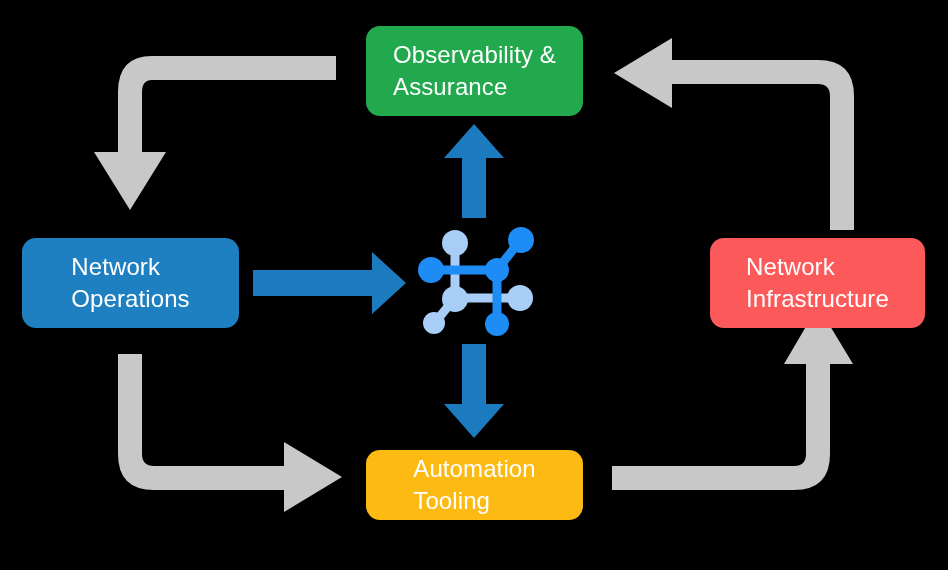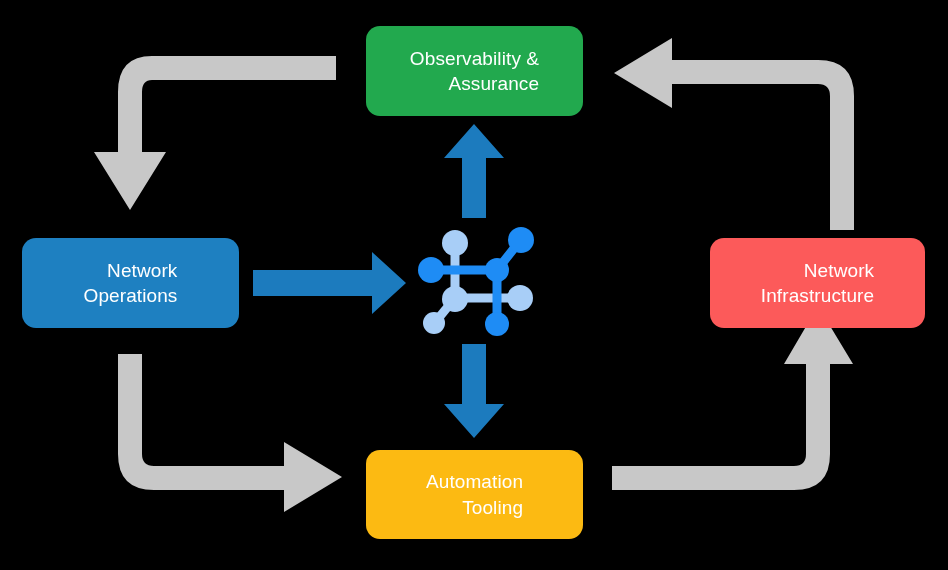--- a/index.html
+++ b/index.html
@@ -20,43 +20,43 @@
     height: 570px;
     background: #000000;
   }
 
   
   .box {
     position: absolute;
     display: flex;
     align-items: center;
     justify-content: center;
-    text-align: right;
+    text-align: left;
     border-radius: 14px;
     color: #ffffff;
-    font-size: 19px;
+    font-size: 24px;
     line-height: 1.33;
     font-weight: 400;
     letter-spacing: 0.1px;
     box-sizing: border-box;
     padding: 4px 10px;
     white-space: pre-line;
   }
 
   #box-observability {
     left: 366px;  top: 26px;  width: 217px; height: 90px;
   }
   #box-network-operations {
     left: 22px;   top: 238px; width: 217px; height: 90px;
   }
   #box-network-infrastructure {
     left: 710px;  top: 238px; width: 215px; height: 90px;
   }
   #box-automation-tooling {
-    left: 366px;  top: 450px; width: 217px; height: 89px;
+    left: 366px;  top: 450px; width: 217px; height: 70px;
   }
 
   
   #arrow-layer {
     position: absolute;
     left: 0; top: 0;
     width: 948px; height: 570px;
     pointer-events: none;
   }
 </style>

